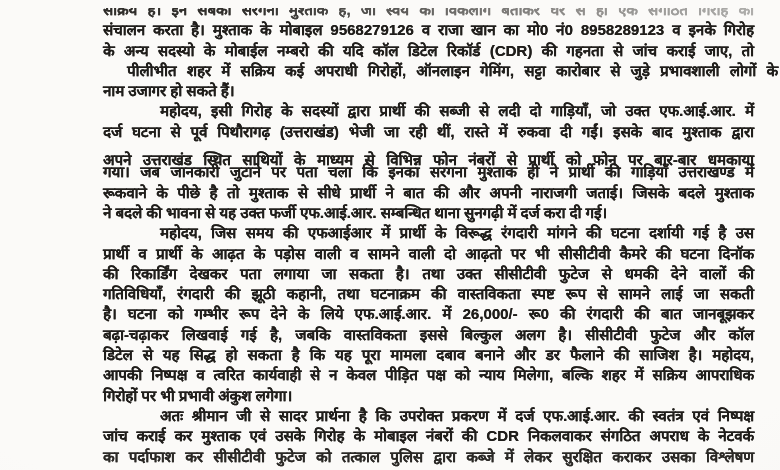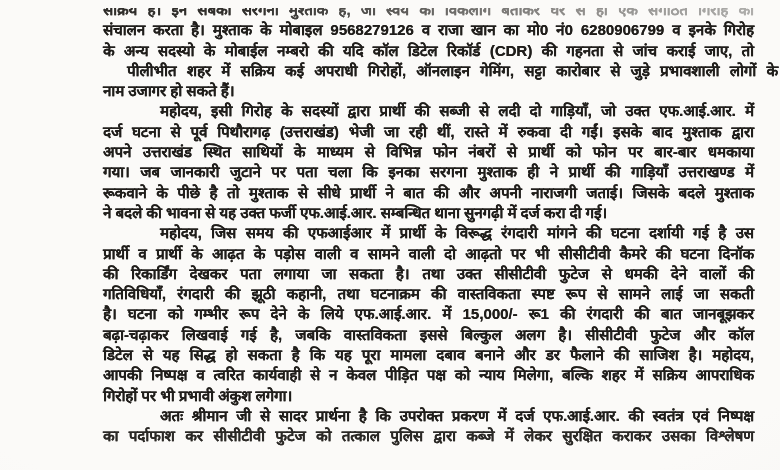--- a/index.html
+++ b/index.html
@@ -52,35 +52,36 @@
     filter: blur(0.35px);
     opacity: 0.95;
   }
 </style>
 </head>
 <body>
 
 <div class="page">
   <div class="text-block">
     <div class="line j fade"><span style="word-spacing: 6.0816px;">सक्रिय है। इन सबका सरगना मुश्ताक है, जो स्वयं को विकलांग बताकर घर से ही एक संगठित गिरोह का</span></div>
-    <div class="line j"><span style="word-spacing: 3.81445px;">संचालन करता है। मुश्ताक के मोबाइल 9568279126 व राजा खान का मो0 नं0 6280906799 व इनके गिरोह</span></div>
+    <div class="line j"><span style="word-spacing: 3.81445px;">संचालन करता है। मुश्ताक के मोबाइल 9568279126 व राजा खान का मो0 नं0 8958289123 व इनके गिरोह</span></div>
     <div class="line j"><span style="word-spacing: 5.22309px;">के अन्य सदस्यो के मोबाईल नम्बरो की यदि कॉल डिटेल रिकॉर्ड (CDR) की गहनता से जांच कराई जाए, तो</span></div>
     <div class="line j"><span style="word-spacing: 6.12083px; margin-left: 24px;">पीलीभीत शहर में सक्रिय कई अपराधी गिरोहों, ऑनलाइन गेमिंग, सट्टा कारोबार से जुड़े प्रभावशाली लोगों के</span></div>
     <div class="line end"><span>नाम उजागर हो सकते हैं।</span></div>
     <div class="line j indent"><span style="word-spacing: 5.07617px;">महोदय, इसी गिरोह के सदस्यों द्वारा प्रार्थी की सब्जी से लदी दो गाड़ियाँ, जो उक्त एफ.आई.आर. में</span></div>
     <div class="line j"><span style="word-spacing: 5.70399px;">दर्ज घटना से पूर्व पिथौरागढ़ (उत्तराखंड) भेजी जा रही थीं, रास्ते में रुकवा दी गईं। इसके बाद मुश्ताक द्वारा</span></div>
-    <div class="line j"><span style="word-spacing: 7.34668px;">अपने उत्तराखंड स्थित साथियों के माध्यम से विभिन्न फोन नंबरों से प्रार्थी को फोन पर बार-बार धमकाया</span></div>
+    <div class="line j"><span style="word-spacing: 7.34668px; margin-top: 8px;">अपने उत्तराखंड स्थित साथियों के माध्यम से विभिन्न फोन नंबरों से प्रार्थी को फोन पर बार-बार धमकाया</span></div>
     <div class="line j"><span style="word-spacing: 6.40349px;">गया। जब जानकारी जुटाने पर पता चला कि इनका सरगना मुश्ताक ही ने प्रार्थी की गाड़ियाँ उत्तराखण्ड में</span></div>
     <div class="line j"><span style="word-spacing: 5.30295px;">रूकवाने के पीछे है तो मुश्ताक से सीधे प्रार्थी ने बात की और अपनी नाराजगी जताई। जिसके बदले मुश्ताक</span></div>
     <div class="line end"><span>ने बदले की भावना से यह उक्त फर्जी एफ.आई.आर. सम्बन्धित थाना सुनगढ़ी में दर्ज करा दी गई।</span></div>
     <div class="line j indent"><span style="word-spacing: 5.25879px;">महोदय, जिस समय की एफआईआर में प्रार्थी के विरूद्ध रंगदारी मांगने की घटना दर्शायी गई है उस</span></div>
     <div class="line j"><span style="word-spacing: 5.1801px;">प्रार्थी व प्रार्थी के आढ़त के पड़ोस वाली व सामने वाली दो आढ़तो पर भी सीसीटीवी कैमरे की घटना दिनॉक</span></div>
     <div class="line j"><span style="word-spacing: 8.49512px;">की रिकार्डिंग देखकर पता लगाया जा सकता है। तथा उक्त सीसीटीवी फुटेज से धमकी देने वालों की</span></div>
     <div class="line j"><span style="word-spacing: 7.02292px;">गतिविधियाँ, रंगदारी की झूठी कहानी, तथा घटनाक्रम की वास्तविकता स्पष्ट रूप से सामने लाई जा सकती</span></div>
-    <div class="line j"><span style="word-spacing: 7.04199px;">है। घटना को गम्भीर रूप देने के लिये एफ.आई.आर. में 15,000/- रू1 की रंगदारी की बात जानबूझकर</span></div>
+    <div class="line j"><span style="word-spacing: 7.04199px;">है। घटना को गम्भीर रूप देने के लिये एफ.आई.आर. में 26,000/- रू0 की रंगदारी की बात जानबूझकर</span></div>
     <div class="line j"><span style="word-spacing: 9.10457px;">बढ़ा-चढ़ाकर लिखवाई गई है, जबकि वास्तविकता इससे बिल्कुल अलग है। सीसीटीवी फुटेज और कॉल</span></div>
     <div class="line j"><span style="word-spacing: 5.87171px;">डिटेल से यह सिद्ध हो सकता है कि यह पूरा मामला दबाव बनाने और डर फैलाने की साजिश है। महोदय,</span></div>
     <div class="line j"><span style="word-spacing: 4.65533px;">आपकी निष्पक्ष व त्वरित कार्यवाही से न केवल पीड़ित पक्ष को न्याय मिलेगा, बल्कि शहर में सक्रिय आपराधिक</span></div>
     <div class="line end"><span>गिरोहों पर भी प्रभावी अंकुश लगेगा।</span></div>
     <div class="line j indent"><span style="word-spacing: 4.58691px; text-align: center;">अतः श्रीमान जी से सादर प्रार्थना है कि उपरोक्त प्रकरण में दर्ज एफ.आई.आर. की स्वतंत्र एवं निष्पक्ष</span></div>
+    <div class="line j"><span style="word-spacing: 4.86914px;">जांच कराई कर मुश्ताक एवं उसके गिरोह के मोबाइल नंबरों की CDR निकलवाकर संगठित अपराध के नेटवर्क</span></div>
     <div class="line j dim"><span style="word-spacing: 6.21667px;">का पर्दाफाश कर सीसीटीवी फुटेज को तत्काल पुलिस द्वारा कब्जे में लेकर सुरक्षित कराकर उसका विश्लेषण</span></div>
   </div>
 </div>
 
 </body></html>

